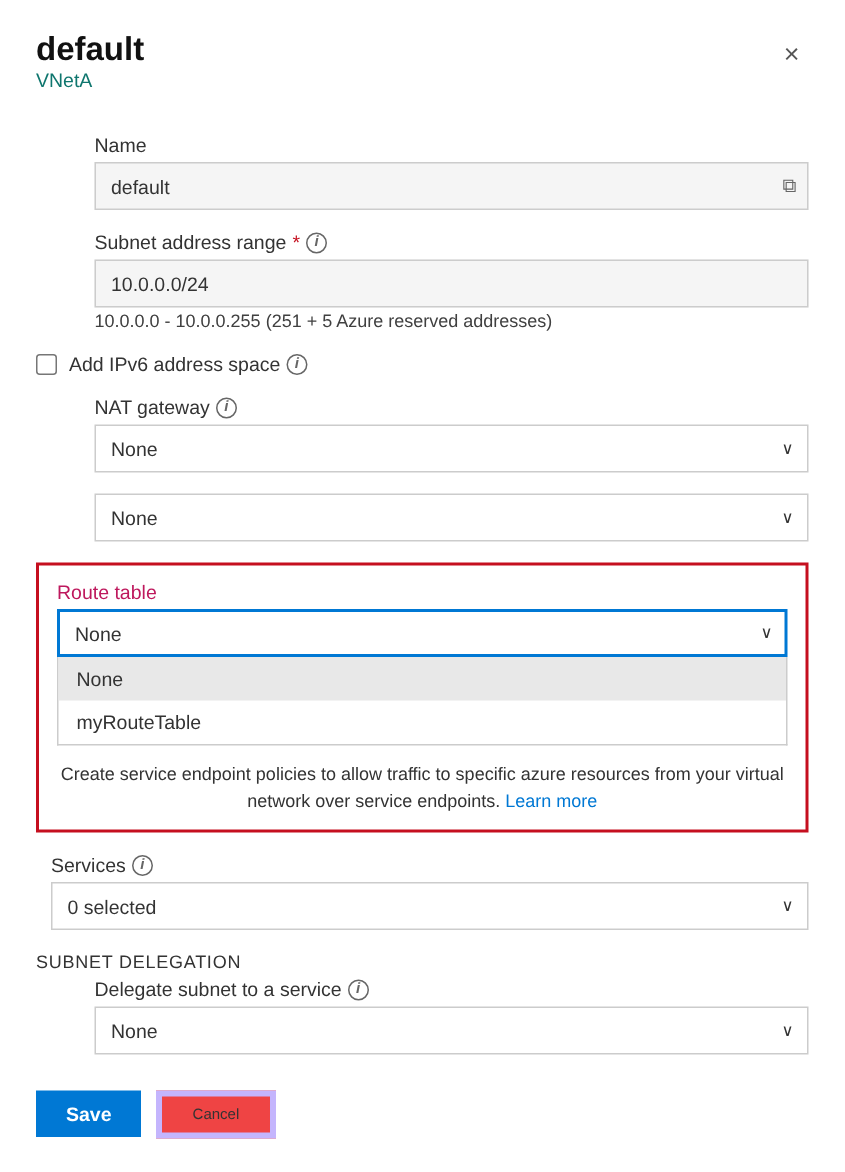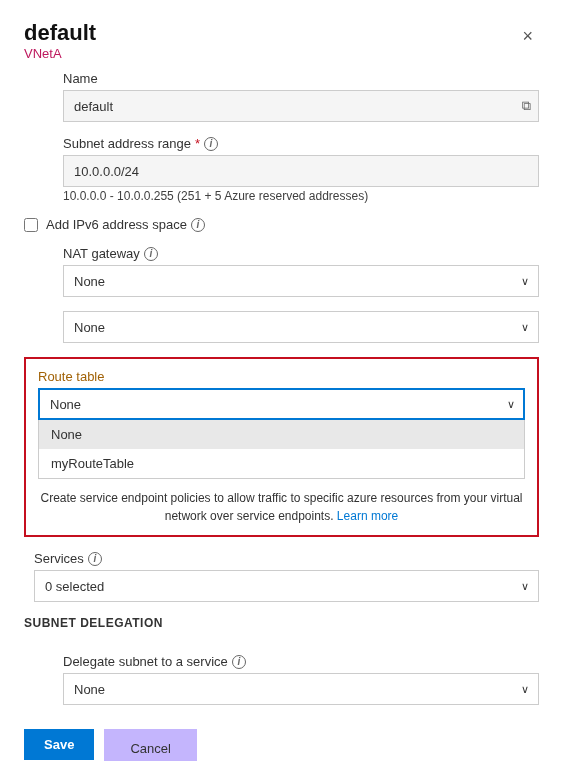--- a/index.html
+++ b/index.html
@@ -25,22 +25,22 @@
       margin-bottom: 2px;
     }
     .panel-title {
       font-size: 22px;
       font-weight: 600;
       color: #111;
       line-height: 1.2;
     }
     .panel-subtitle {
       font-size: 13px;
-      color: #be185d;
-      margin-bottom: 8px;
+      color: #0f766e;
+      margin-bottom: 26px;
     }
     .close-btn {
       background: none;
       border: none;
       cursor: pointer;
       font-size: 18px;
       color: #555;
       padding: 2px 6px;
       margin-top: 4px;
     }
@@ -149,21 +149,21 @@
     
     .route-table-section {
       border: 2px solid #c50f1f;
       padding: 10px 12px 0 12px;
       margin-bottom: 0;
       position: relative;
     }
     .route-table-label {
       font-size: 13px;
       font-weight: 400;
-      color: #a16207;
+      color: #be185d;
       margin-bottom: 4px;
     }
     .route-select-active {
       width: 100%;
       height: 32px;
       border: 2px solid #0078d4;
       padding: 0 32px 0 10px;
       font-size: 13px;
       color: #333;
       background: #fff;
@@ -197,47 +197,47 @@
       text-align: center;
     }
     .note-text a, .learn-more {
       color: #0078d4;
       text-decoration: none;
       cursor: pointer;
     }
 
     .section-heading {
       font-size: 12px;
-      font-weight: 700;
+      font-weight: 400;
       color: #333;
       letter-spacing: 0.5px;
-      margin-bottom: 24px;
+      margin-bottom: 4px;
     }
 
     .footer-buttons {
       display: flex;
       gap: 10px;
       margin-top: 24px;
     }
     .btn-save {
       background: #0078d4;
       color: #fff;
       border: none;
       padding: 6px 20px;
       font-size: 13px;
       font-weight: 600;
       cursor: pointer;
       height: 31px;
     }
     .btn-cancel {
-      background: #c4b5fd;
-      color: #333;
-      border: 6px solid #c4b5fd;
+      background: #ef4444;
+      color: #333;
+      border: 4px solid #c4b5fd;
       padding: 6px 20px;
-      font-size: 13px;
+      font-size: 10px;
       cursor: pointer;
       height: 32px;
     }
 
     .outside-route {
       margin: 0 0 14px 10px;
     }
   </style>
 </head>
 <body>

